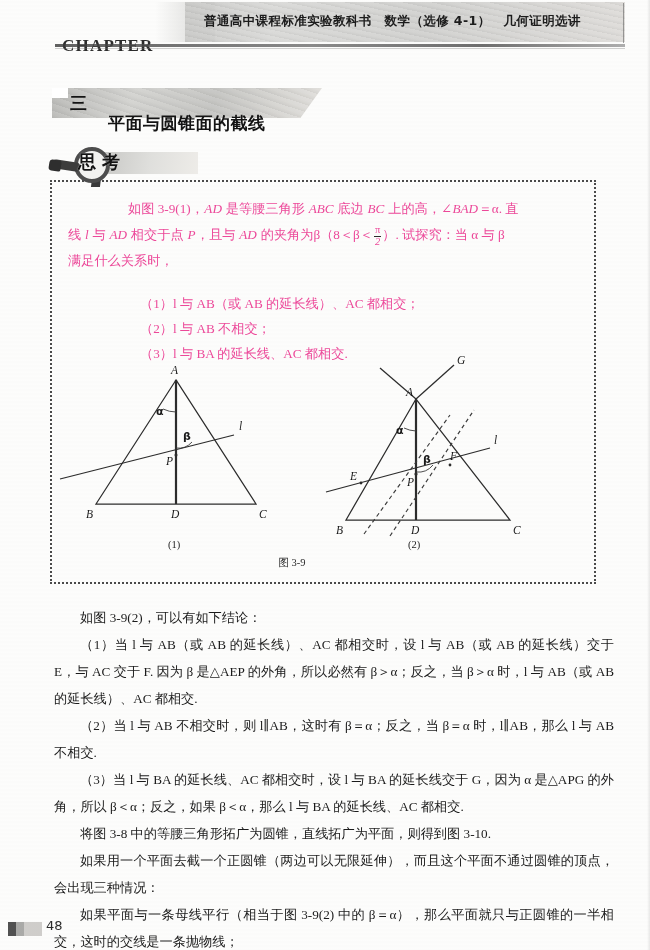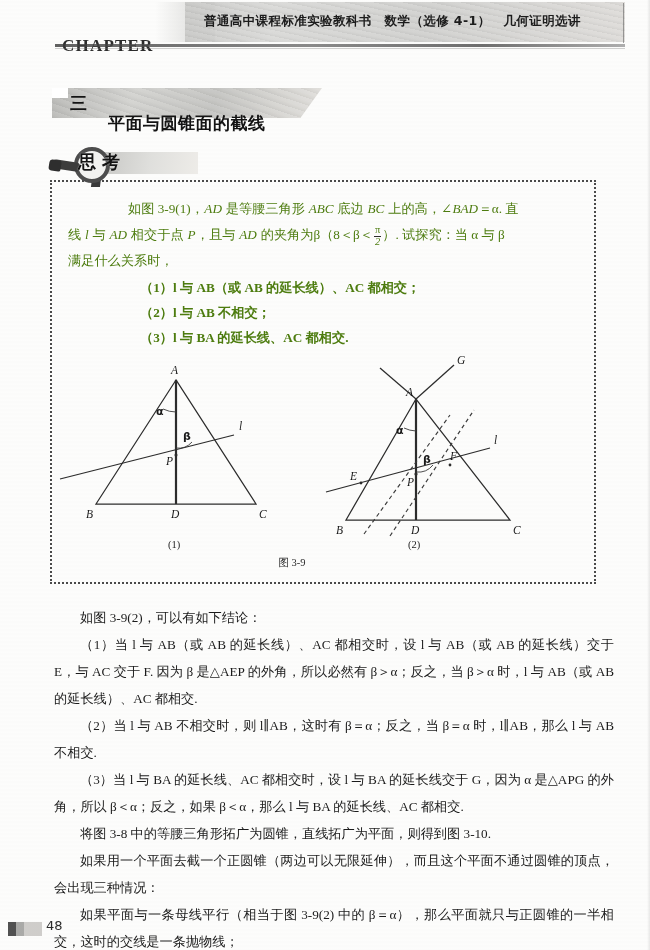--- a/index.html
+++ b/index.html
@@ -208,26 +208,26 @@
   }
 
   
   .q-body {
     position: absolute;
     left: 64px; top: 196px;
     width: 520px;
     z-index: 4;
     font-size: 13.2px;
     line-height: 26px;
-    color: #4d7c0f;
+    color: #ec4899;
   }
   .q-line { white-space: nowrap; }
   .q-p1 { padding-left: 64px; }
   .q-p2 { padding-left: 4px; }
-  .q-list { padding-left: 76px; margin-top: 1px; font-weight: bold; }
+  .q-list { padding-left: 76px; margin-top: 17px; }
   .q-list .q-line { line-height: 25px; }
   i.mv {
     font-family: "Liberation Serif", "DejaVu Serif", serif;
     font-style: italic;
     padding: 0 .5px;
   }
   .frac {
     display: inline-block;
     vertical-align: -6px;
     text-align: center;

